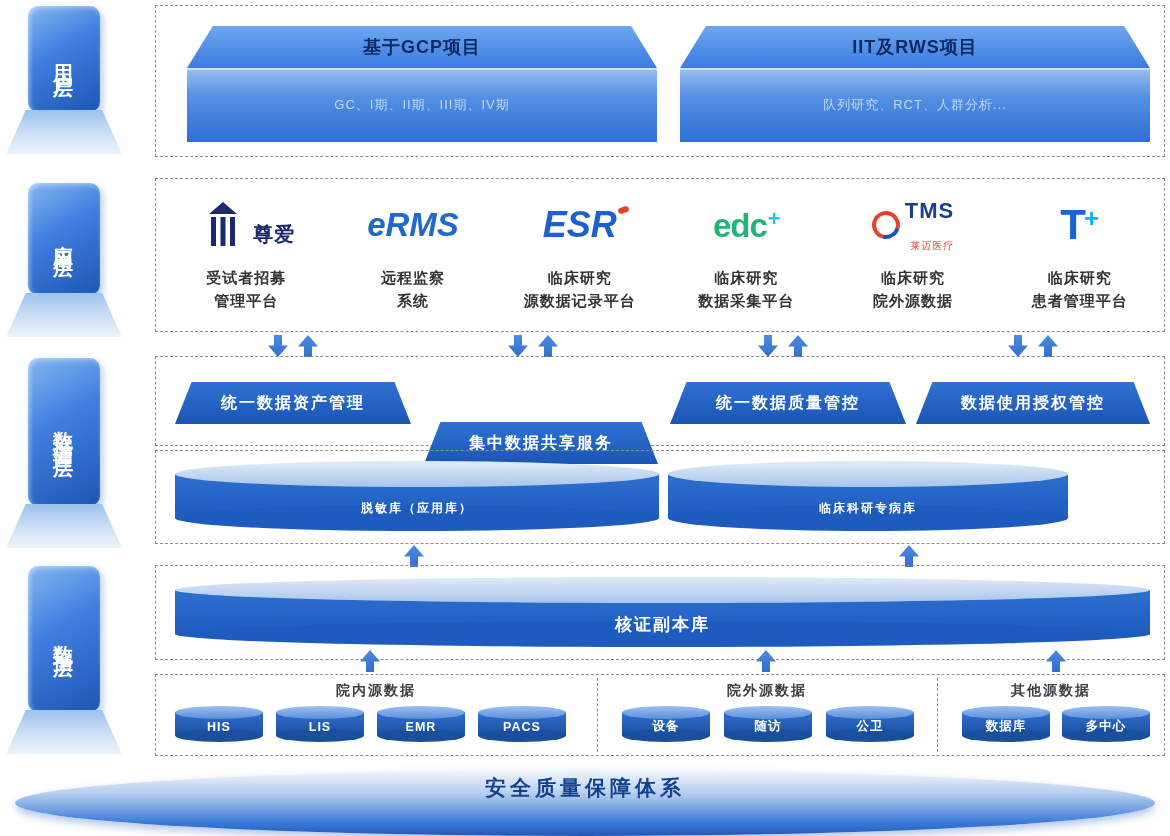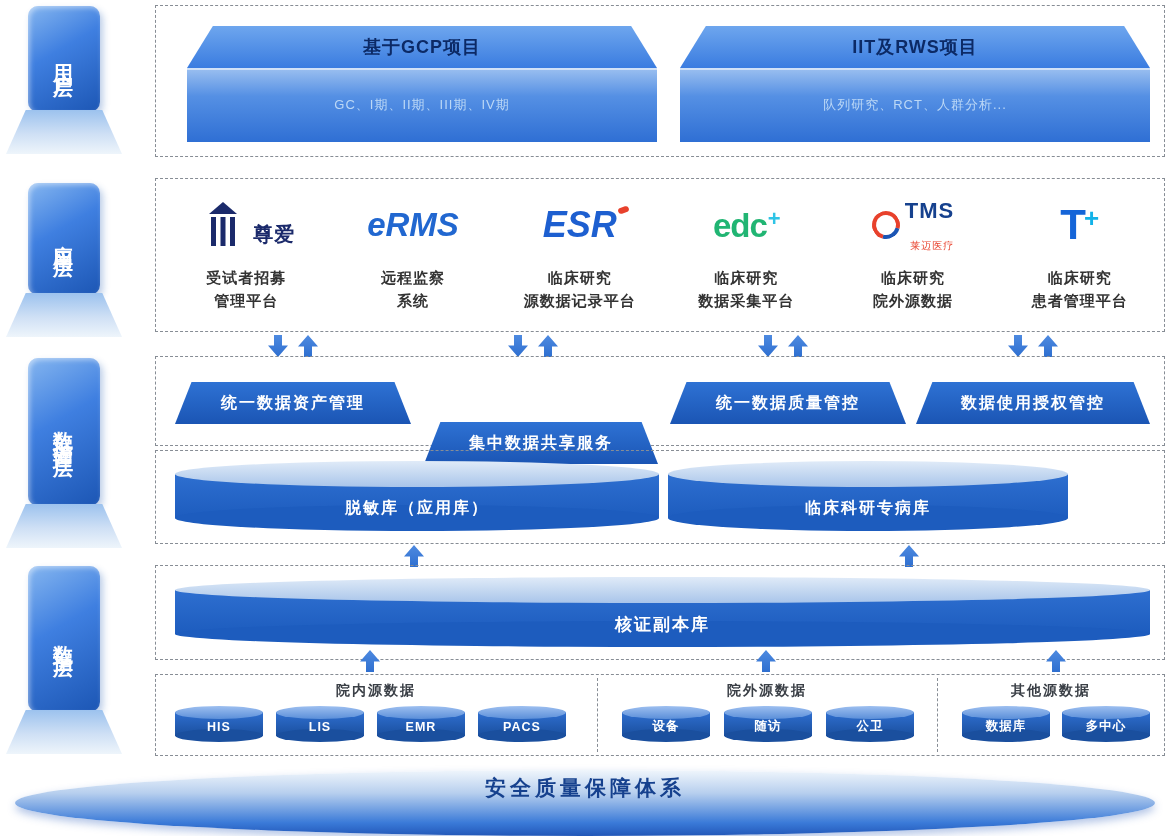--- a/index.html
+++ b/index.html
@@ -69,21 +69,21 @@
 
   
   .disk{position:absolute;}
   .disk-top{position:absolute;left:0;right:0;top:0;height:26px;border-radius:50%;
     background:linear-gradient(180deg,#e0ebf8,#a9c5ea);z-index:2;}
   .disk-body{position:absolute;left:0;right:0;top:13px;bottom:13px;
     background:linear-gradient(180deg,#2e6fd0,#1d5cbe);}
   .disk-bot{position:absolute;left:0;right:0;bottom:0;height:26px;border-radius:50%;background:#1d5cbe;}
   .disk-label{position:absolute;left:0;right:0;top:24px;bottom:0;z-index:3;
     display:flex;align-items:center;justify-content:center;
-    color:#fff;font-weight:700;font-size:16px;letter-spacing:2px;}
+    color:#fff;font-weight:700;font-size:12px;letter-spacing:2px;}
 
   
   .cyl{position:absolute;width:88px;height:36px;}
   .cyl-top{position:absolute;left:0;right:0;top:0;height:13px;border-radius:50%;
     background:linear-gradient(180deg,#9dbff0,#5b8fd9);z-index:2;}
   .cyl-body{position:absolute;left:0;right:0;top:6px;bottom:6px;
     background:linear-gradient(180deg,#2f6fd0,#1a4f9e);}
   .cyl-bot{position:absolute;left:0;right:0;bottom:0;height:13px;border-radius:50%;background:#1a4f9e;}
   .cyl-label{position:absolute;inset:0;z-index:3;display:flex;align-items:center;justify-content:center;
     padding-top:5px;color:#fff;font-size:12.5px;font-weight:700;letter-spacing:1px;}

